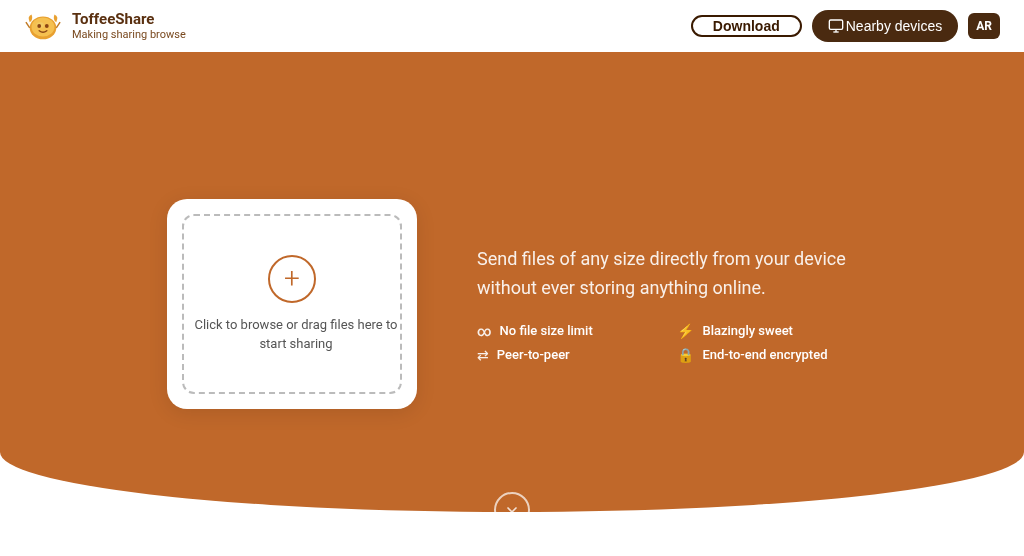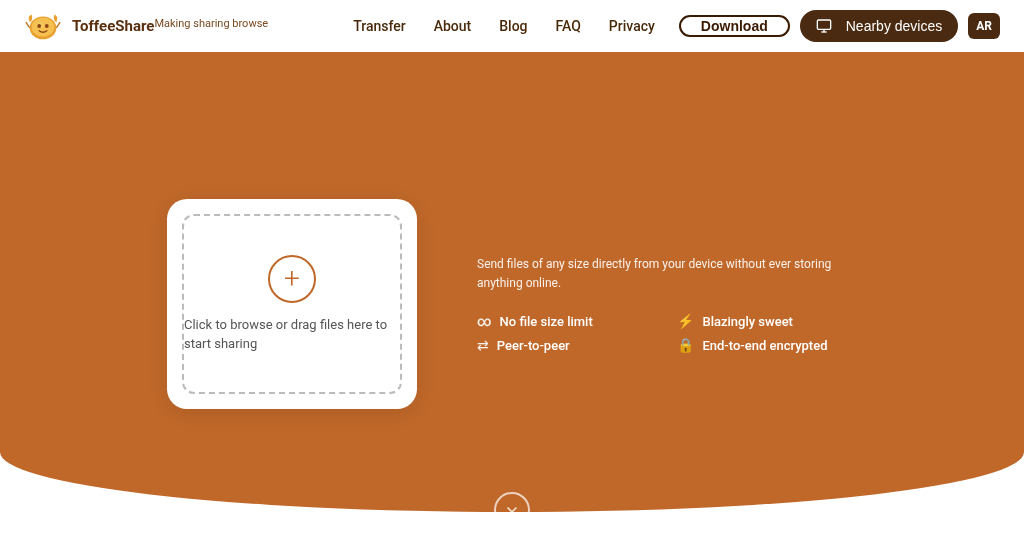--- a/index.html
+++ b/index.html
@@ -29,22 +29,21 @@
       gap: 10px;
       margin-right: auto;
     }
     .logo-icon {
       width: 38px;
       height: 38px;
       flex-shrink: 0;
     }
     .logo-text-block {
       display: flex;
-      flex-direction: row;
-      text-align: right;
+      flex-direction: column;
     }
     .logo-title {
       font-size: 15px;
       font-weight: 700;
       color: #5a3010;
       line-height: 1.2;
     }
     .logo-subtitle {
       font-size: 11px;
       color: #7a4a20;
@@ -77,21 +76,21 @@
       background: #4a2a10;
       color: #fff;
       border: none;
       border-radius: 24px;
       padding: 8px 16px;
       font-size: 14px;
       font-weight: 500;
       cursor: pointer;
       display: flex;
       align-items: center;
-      gap: 14px;
+      gap: 2px;
       margin-right: 10px;
     }
     .lang-badge {
       background: #4a2a10;
       color: #fff;
       border-radius: 6px;
       padding: 6px 8px;
       font-size: 12px;
       font-weight: 700;
       cursor: pointer;
@@ -157,37 +156,38 @@
       align-items: center;
       justify-content: center;
       color: #c0682a;
       font-size: 28px;
       font-weight: 300;
       line-height: 1;
     }
     .dropzone-label {
       font-size: 13px;
       color: #555;
-      text-align: left;
+      text-align: center;
       line-height: 1.5;
+      margin-left: 8px;
     }
 
     
     .hero-text {
       max-width: 380px;
       color: #fff;
     }
     .hero-title {
       font-size: 32px;
       font-weight: 800;
       line-height: 1.2;
       margin-bottom: 16px;
     }
     .hero-subtitle {
-      font-size: 12px;
+      font-size: 18px;
       opacity: 0.9;
       line-height: 1.6;
       margin-bottom: 20px;
     }
     .features-grid {
       display: grid;
       grid-template-columns: 1fr 1fr;
       gap: 8px 20px;
     }
     .feature-item {
@@ -241,27 +241,20 @@
 
       <line x1="6" y1="22" x2="2" y2="16" stroke="#c07820" stroke-width="1.5"></line>
       <line x1="34" y1="22" x2="38" y2="16" stroke="#c07820" stroke-width="1.5"></line>
     </svg>
     <div class="logo-text-block">
       <span class="logo-title">ToffeeShare</span>
       <span class="logo-subtitle">Making sharing browse</span>
     </div>
   </div>
 
-  <nav>
-    <a href="#">Transfer</a>
-    <a href="#">About</a>
-    <a href="#">Blog</a>
-    <a href="#">FAQ</a>
-    <a href="#">Privacy</a>
-  </nav>
 
   <button class="btn-download">Download</button>
 
   <button class="btn-nearby">
     <svg width="16" height="16" viewBox="0 0 24 24" fill="none" stroke="currentColor" stroke-width="2">
       <rect x="2" y="3" width="20" height="14" rx="2"></rect>
       <line x1="8" y1="21" x2="16" y2="21"></line>
       <line x1="12" y1="17" x2="12" y2="21"></line>
     </svg>
     <span>Nearby devices</span>

